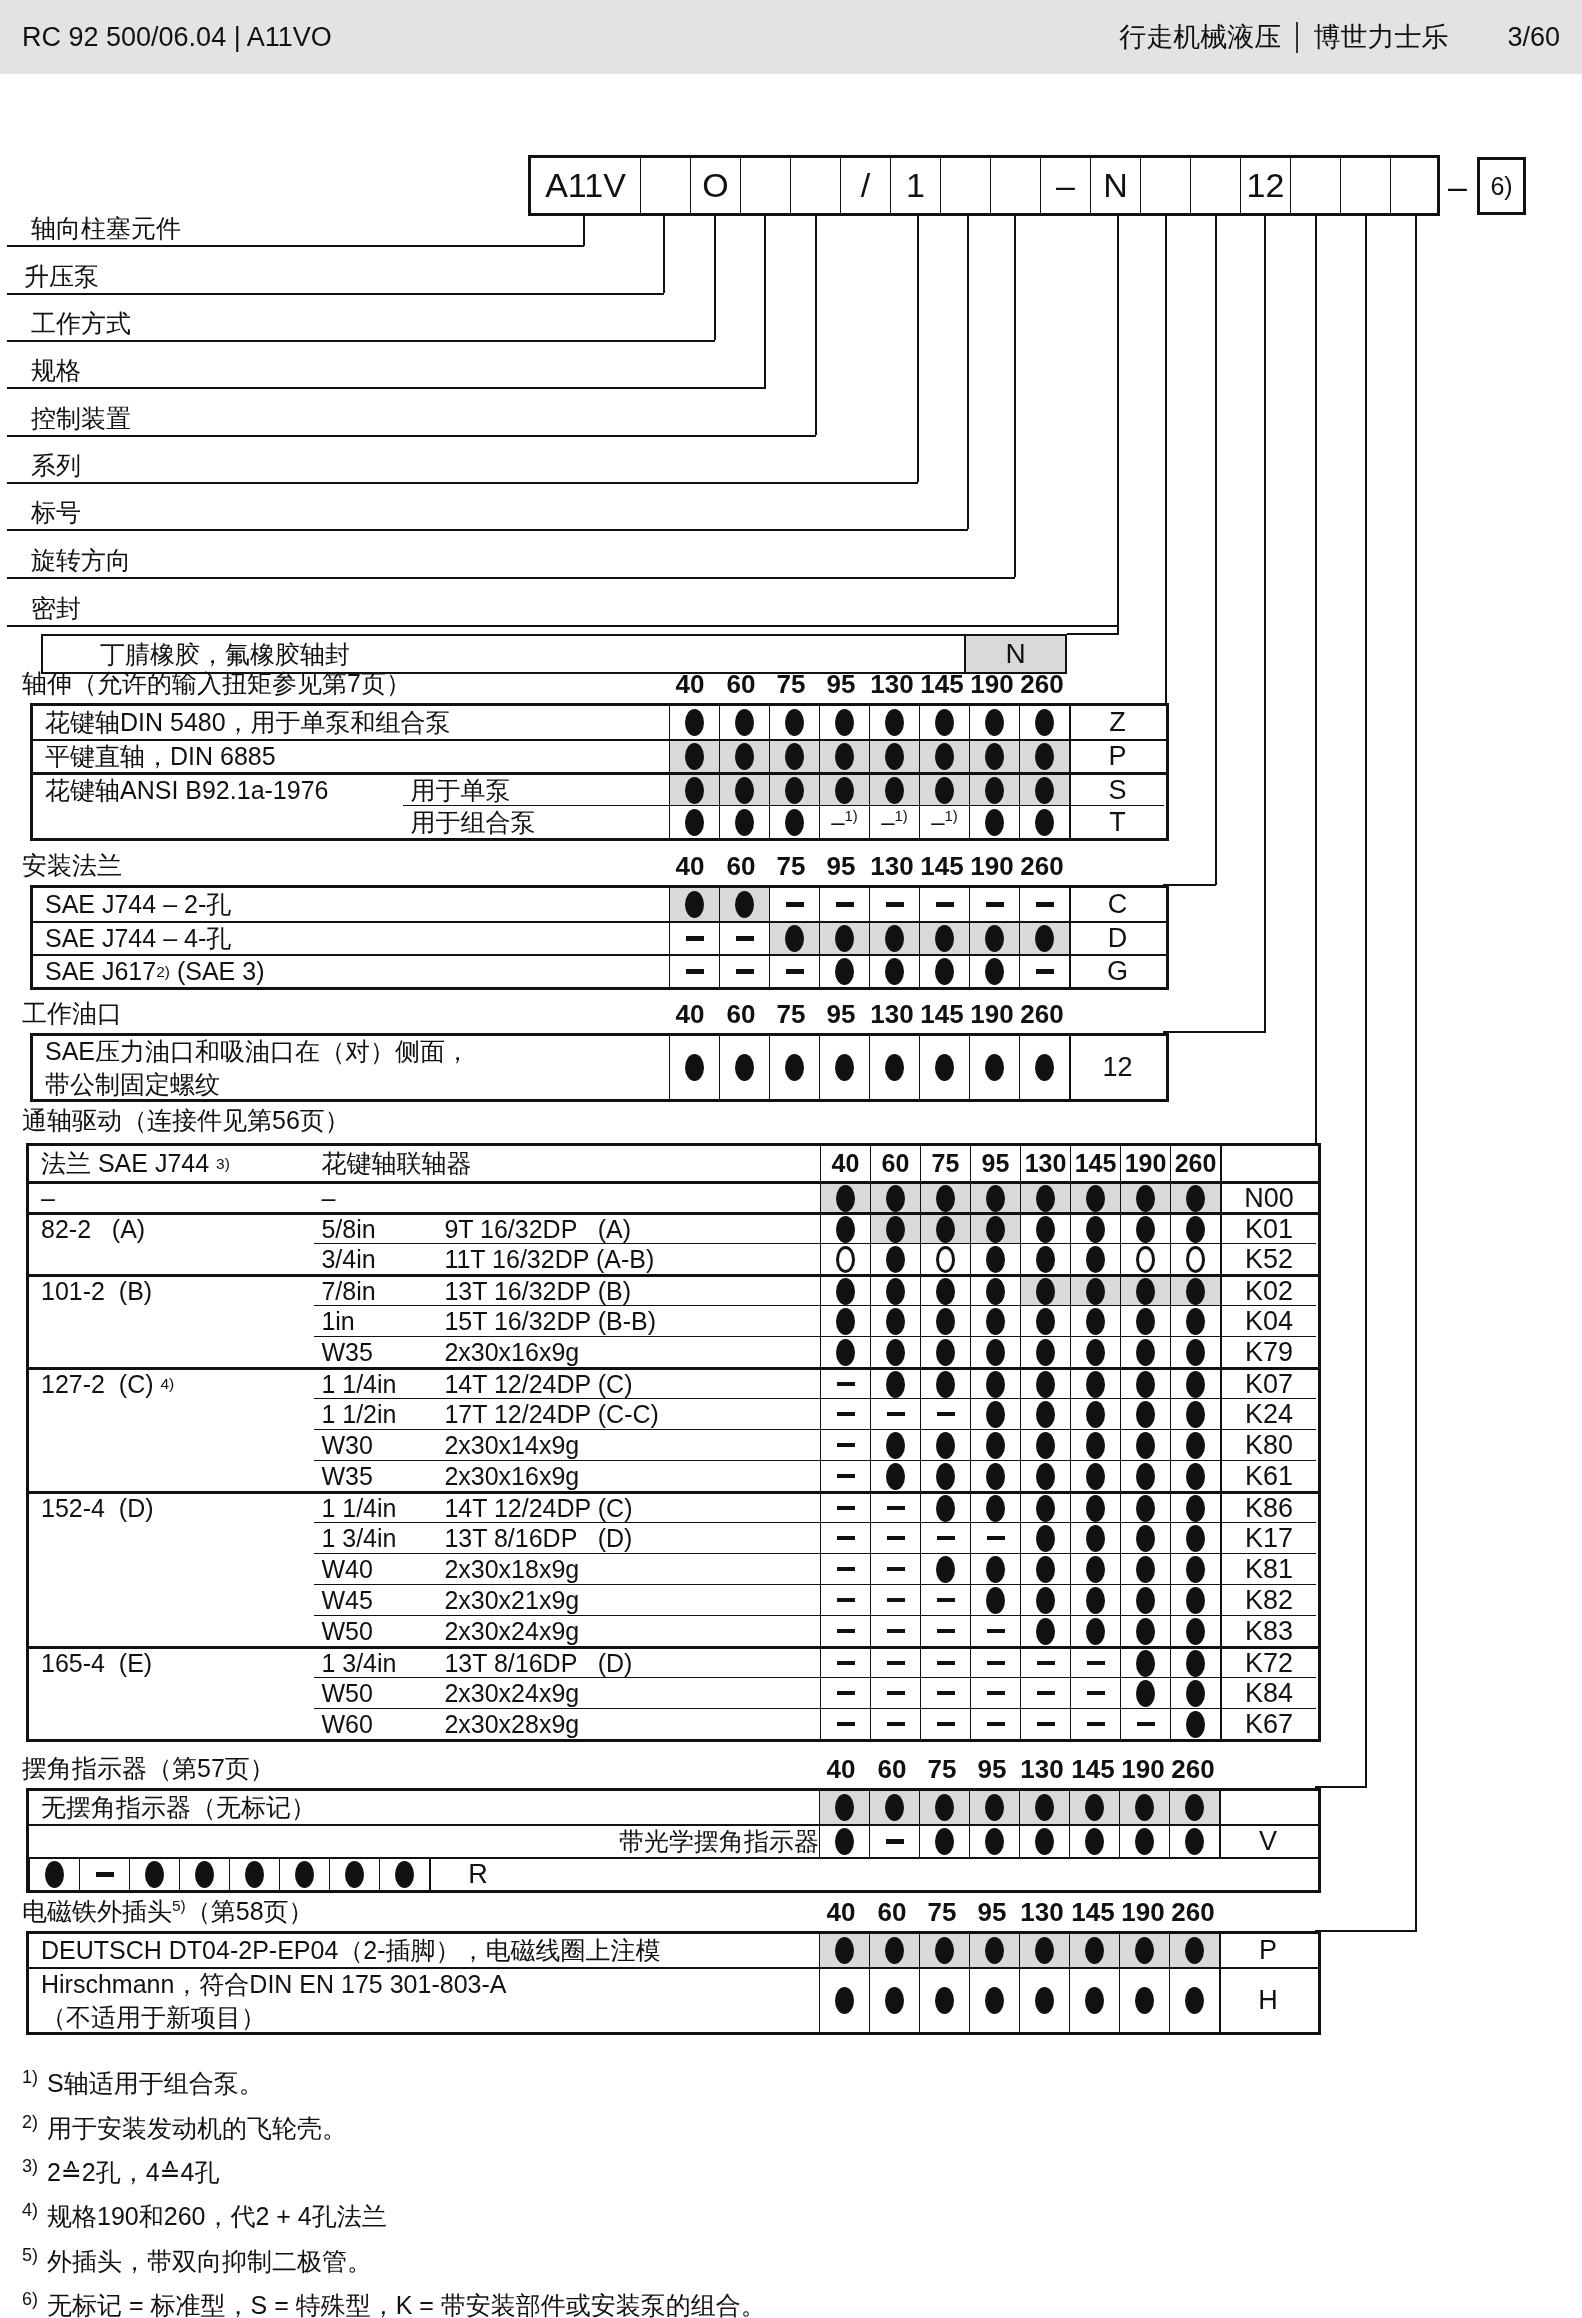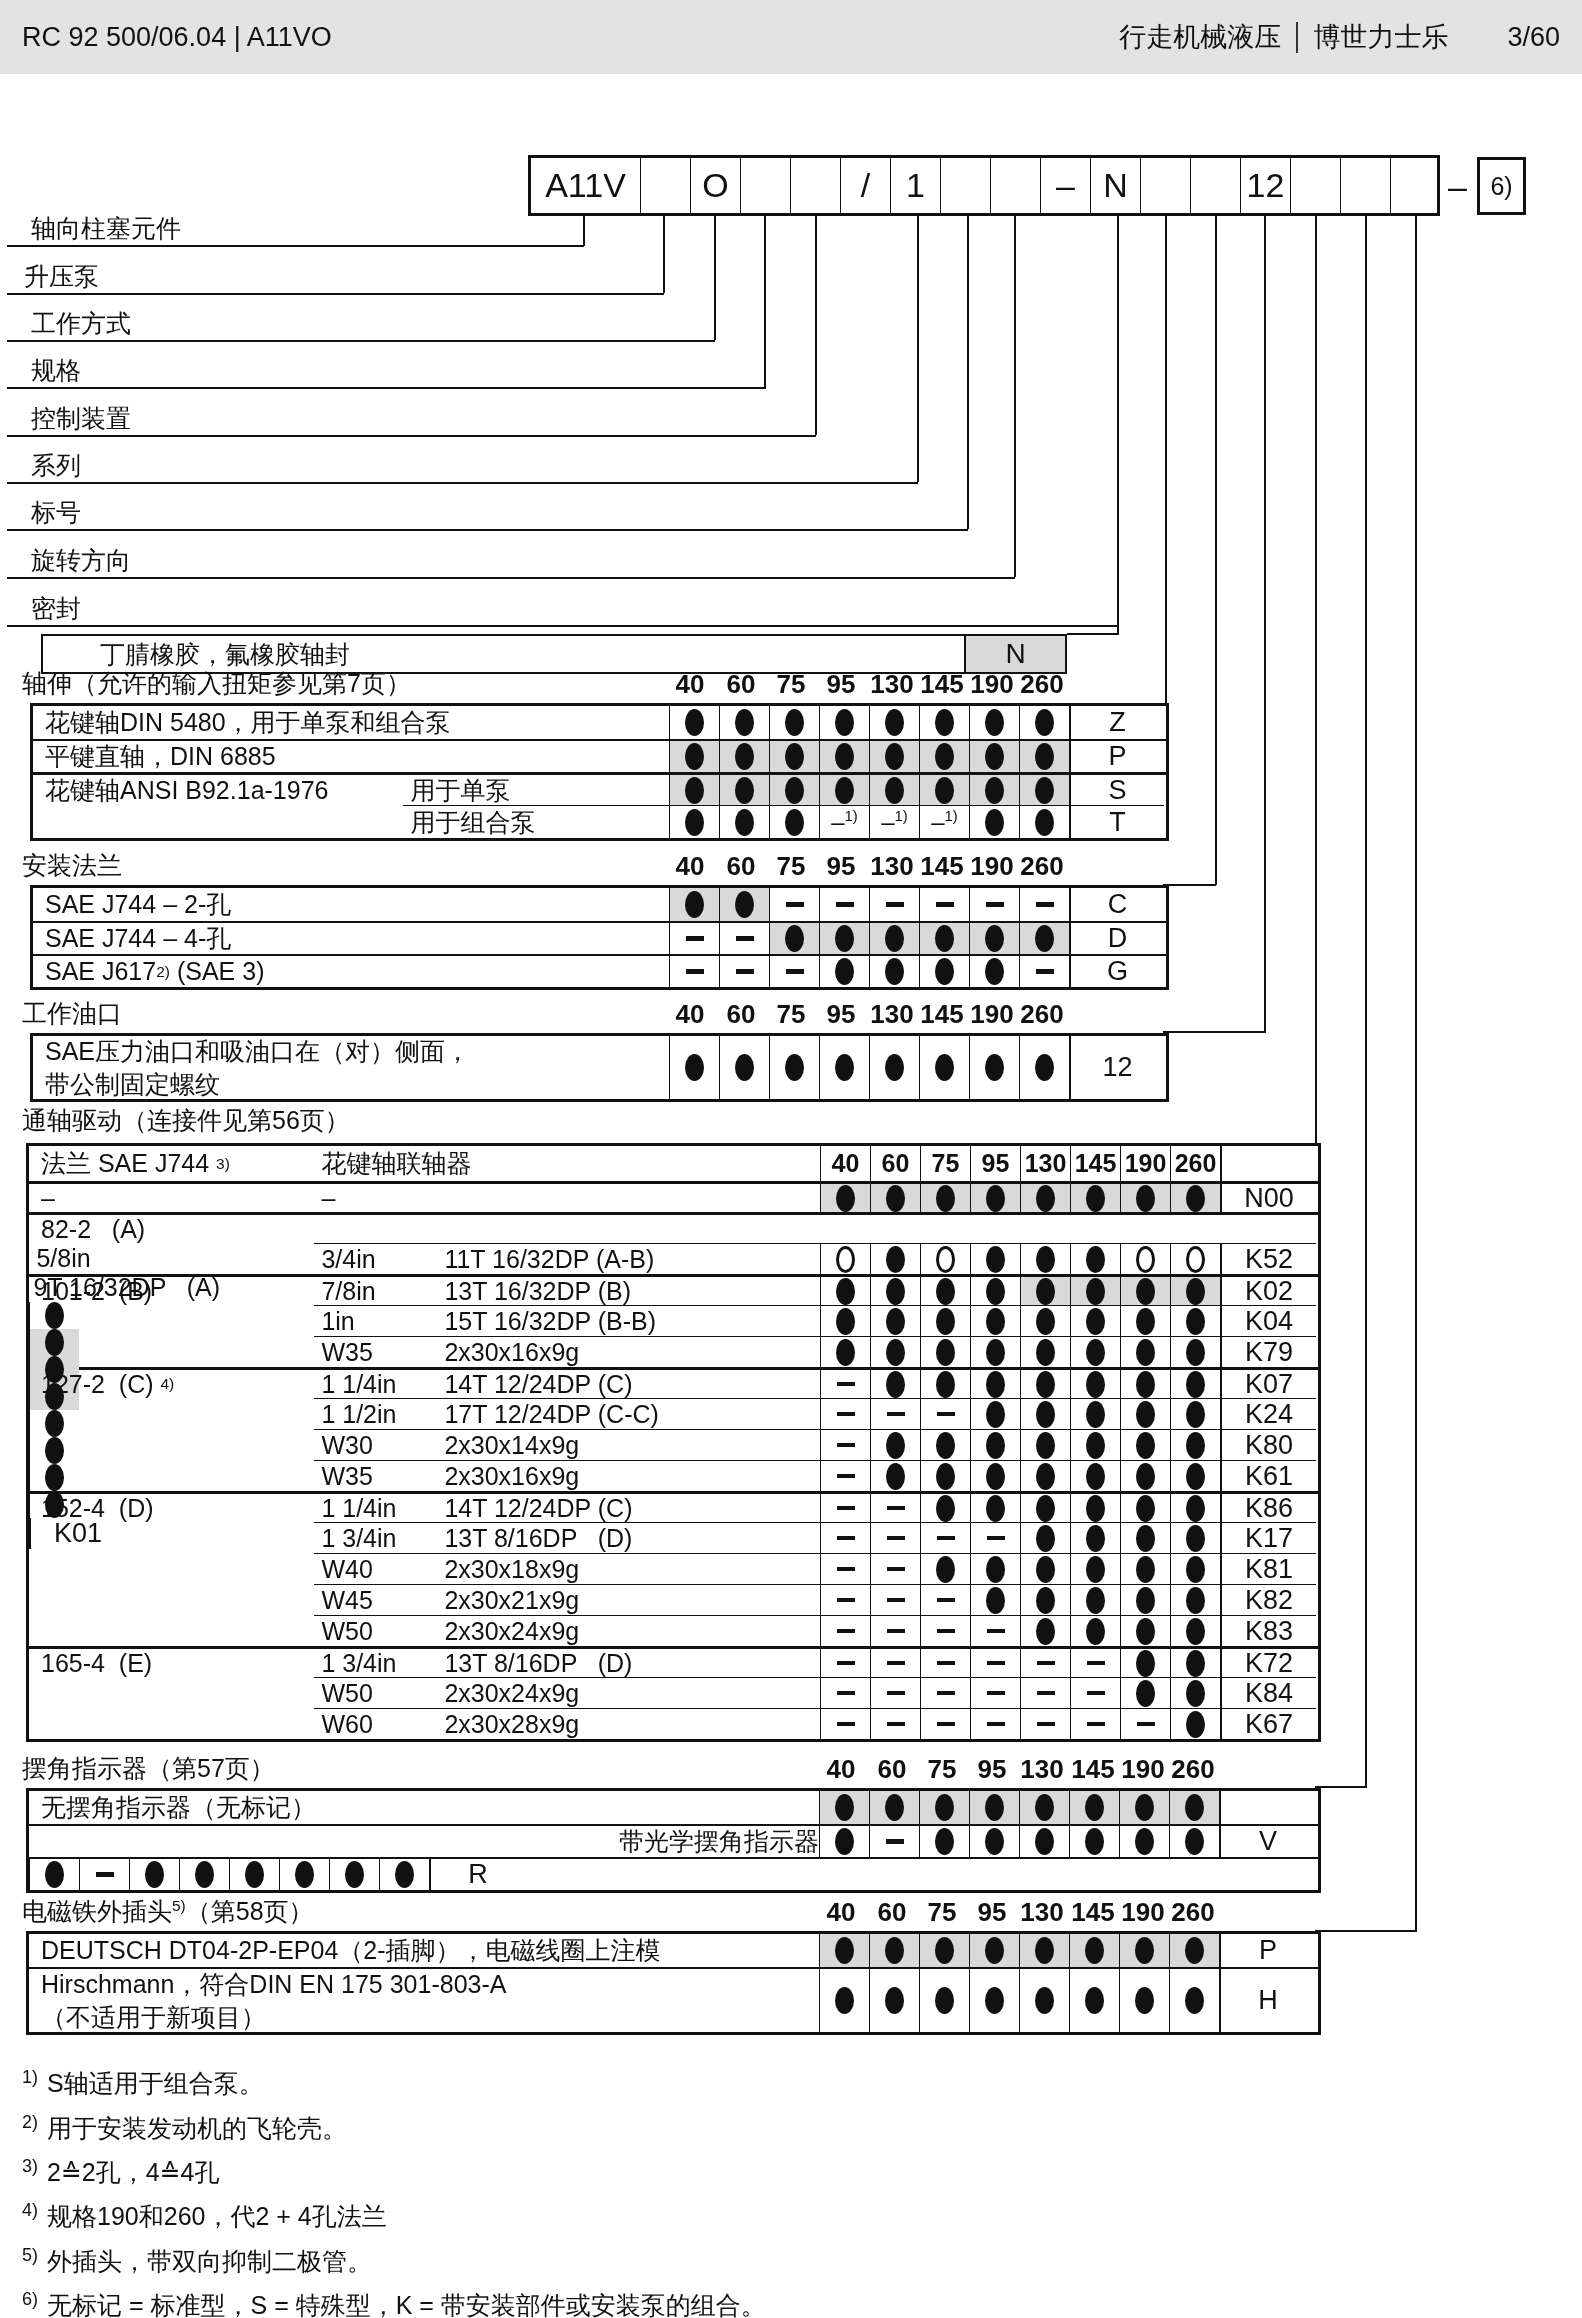--- a/index.html
+++ b/index.html
@@ -405,21 +405,21 @@
             <div class="dot"></div>
           </div>
           <div class="cell shade" style="width: 50px; flex: 0 0 auto;">
             <div class="dot"></div>
           </div>
           <div class="cell shade" style="width: 50px; flex: 0 0 auto;">
             <div class="dot"></div>
           </div>
           <div class="cell codecol" style="width: 96px; flex: 0 0 auto;">N00</div>
         </div>
-        <div class="row" style="height: 31px; border-top: 3px solid rgb(17, 17, 17); flex-direction: column;">
+        <div class="row" style="height: 31px; border-top: 3px solid rgb(17, 17, 17);">
           <div class="cell txtcol" style="width: 285px; flex: 0 0 auto;"><span>82-2   (A)</span></div>
           <div class="cell txtcol" style="width: 126px; flex: 0 0 auto; padding-left: 7.4px;">5/8in</div>
           <div class="cell txtcol" style="width: 380px; flex: 0 0 auto; padding-left: 4.4px;">9T 16/32DP   (A)</div>
           <div class="cell" style="width: 50px; flex: 0 0 auto;">
             <div class="dot"></div>
           </div>
           <div class="cell shade" style="width: 50px; flex: 0 0 auto;">
             <div class="dot"></div>
           </div>
           <div class="cell shade" style="width: 50px; flex: 0 0 auto;">

